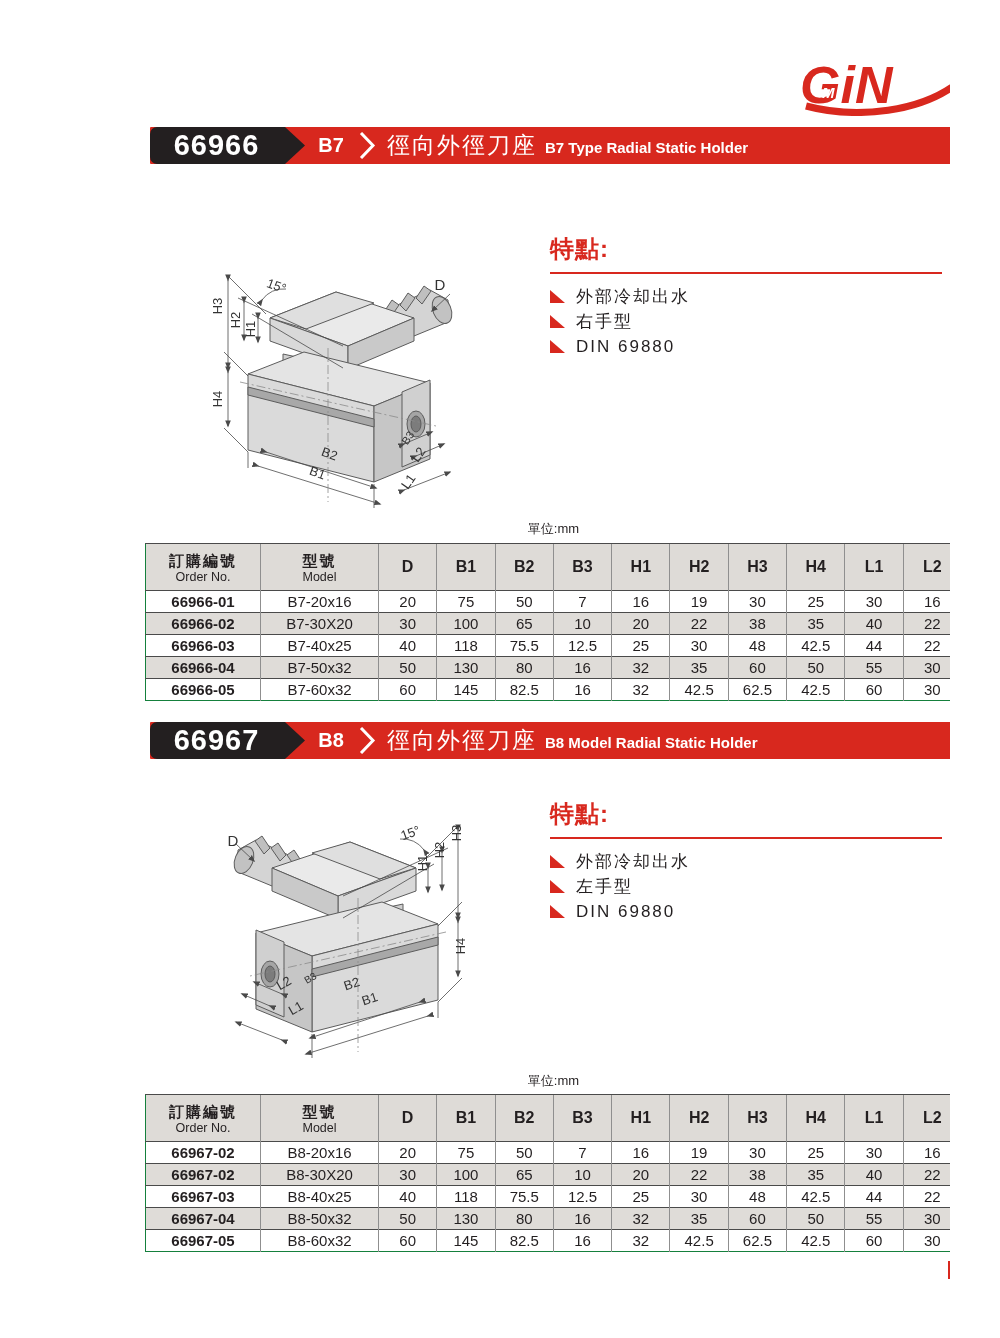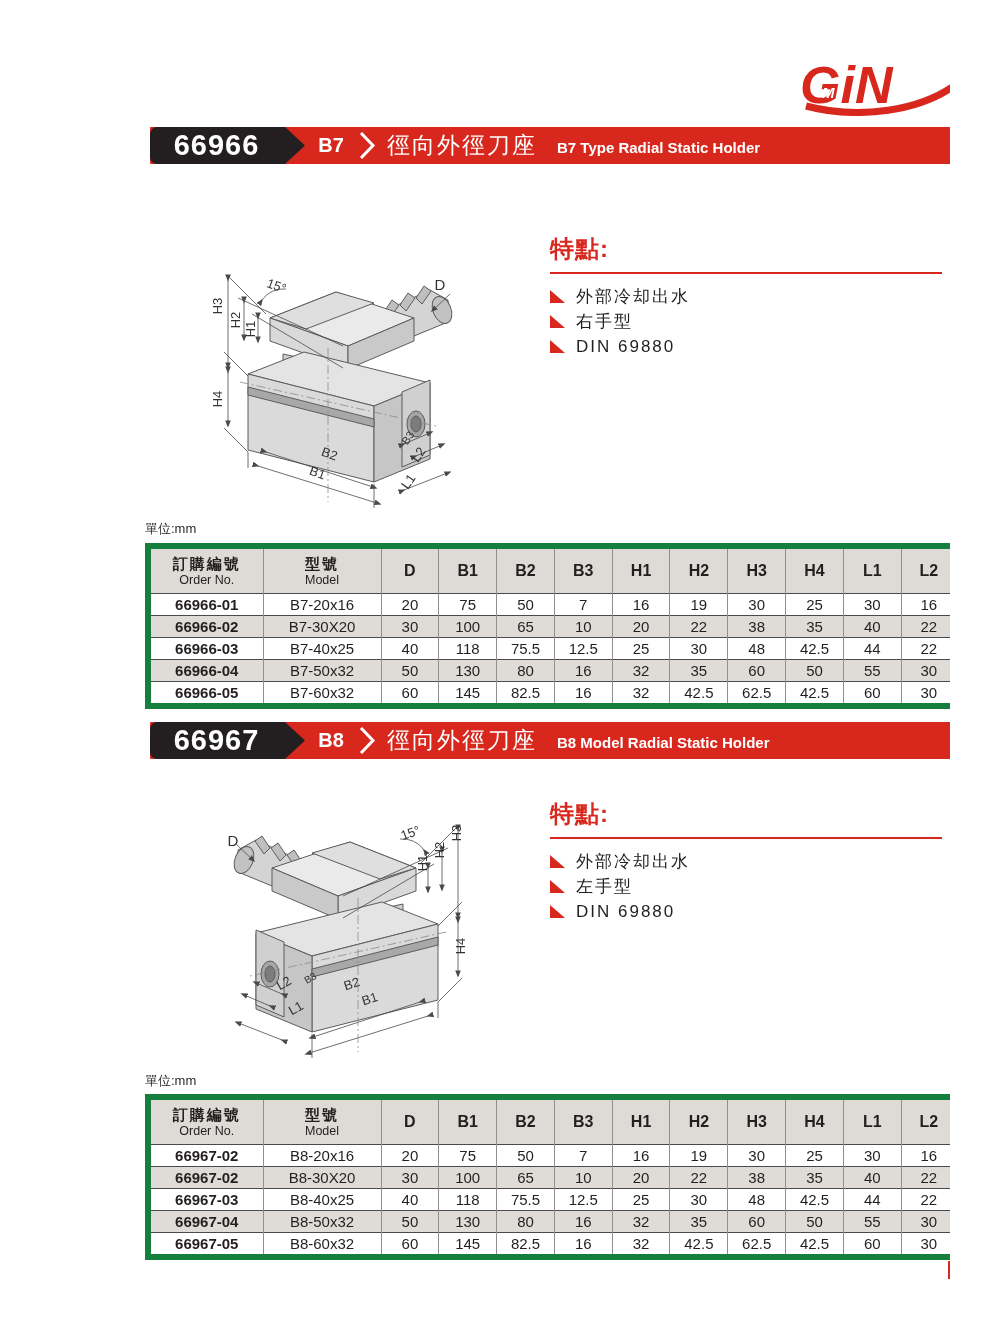--- a/index.html
+++ b/index.html
@@ -21,43 +21,43 @@
     color:#fff;font-weight:bold;font-size:29px;line-height:37px;
     text-align:center;padding-right:22px;letter-spacing:1px;
   }
   .banner .code{
     position:absolute;left:152px;width:58px;text-align:center;
     color:#fff;font-weight:bold;font-size:20px;line-height:37px;
   }
   .banner .chev{position:absolute;left:208px;top:5px;}
   .banner .titles{
     position:absolute;left:237px;top:0;height:37px;white-space:nowrap;
-    display:flex;align-items:baseline;color:#fff;line-height:37px;gap:12px;
+    display:flex;align-items:baseline;color:#fff;line-height:37px;
   }
   .banner .t-zh{font-size:23px;letter-spacing:2px;}
   .banner .t-en{font-size:15px;font-weight:bold;margin-left:8px;}
   
   .features{position:absolute;left:500px;width:392px;}
   .features .f-title{color:#d8281e;font-weight:bold;font-size:24px;letter-spacing:1px;}
   .features .f-line{height:0;border-top:2px solid #d8281e;margin-top:7px;}
   .features ul{list-style:none;margin:10px 0 0 0;padding:0;}
   .features li{
     position:relative;padding-left:26px;font-size:17px;line-height:25px;
     letter-spacing:2px;color:#231f20;
   }
   .features li .tri{
     position:absolute;left:0;top:6px;width:0;height:0;
     border-left:15px solid #d8281e;border-top:13px solid transparent;
   }
   
-  .unit{position:absolute;left:95px;width:817px;text-align:left;font-size:13px;color:#231f20;}
+  .unit{position:absolute;left:95px;width:817px;text-align:center;font-size:13px;color:#231f20;}
   
   table.spec{
     position:absolute;left:95px;width:817px;border-collapse:collapse;table-layout:fixed;
-    border:6px solid #15803d;
+    border:1px solid #15803d;
   }
   table.spec th,table.spec td{
     border-left:1px solid #8f8f8f;border-top:1px solid #4a4a4a;
     text-align:center;padding:0;
   }
   table.spec th:first-child,table.spec td:first-child{border-left:none;}
   table.spec thead th{background:#dedbd7;height:47px;font-size:16px;font-weight:bold;}
   table.spec .hz{font-size:15px;font-weight:bold;line-height:19px;letter-spacing:2px;}
   table.spec .he{font-size:12.5px;font-weight:normal;line-height:14px;}
   table.spec td{height:21px;font-size:15px;line-height:21px;background:#fff;}

